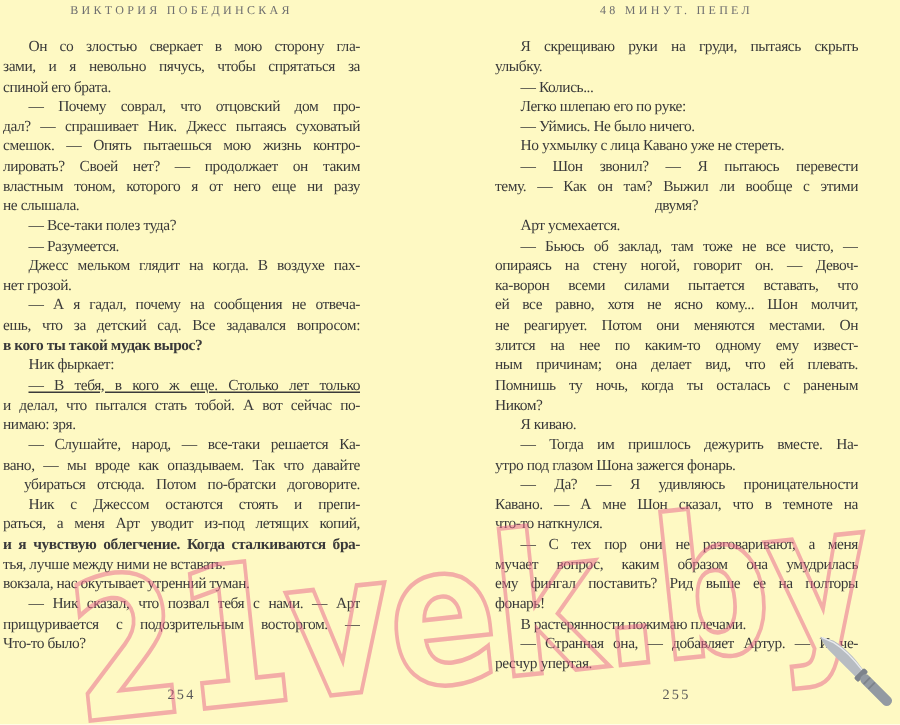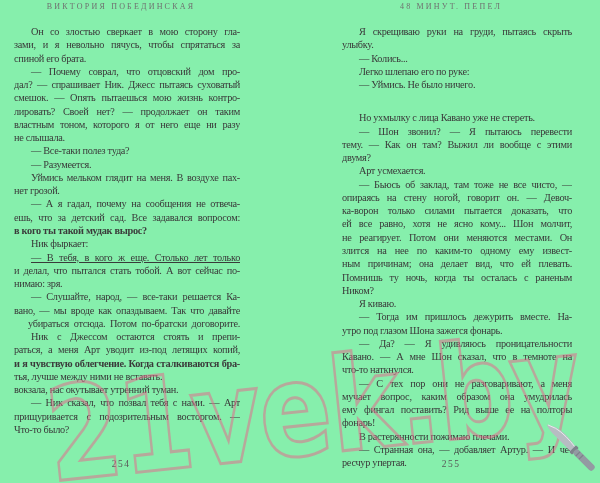--- a/index.html
+++ b/index.html
@@ -1,23 +1,23 @@
 <!DOCTYPE html>
 <html><head>
 <meta charset="utf-8">
 <style>
   html,body{margin:0;padding:0;background:#fff;}
-  .canvas{position:relative;width:600px;height:483px;background:#86efac;overflow:hidden;
+  .canvas{position:relative;width:600px;height:483px;background:#fef9c3;overflow:hidden;
           font-family:"Liberation Serif",serif;}
   .page{position:absolute;top:0;height:483px;}
   .page.left{left:2px;width:238px;}
   .page.right{left:330px;width:242px;}
   .running-header{position:absolute;top:2px;left:0;width:100%;text-align:center;
           font-size:8px;letter-spacing:2.2px;color:#6f6f6f;white-space:nowrap;}
-  .lines{position:absolute;top:25px;left:12px;right:0;}
+  .lines{position:absolute;top:25px;left:0;right:0;}
   .line{font-size:10.3px;line-height:13.28px;height:13.28px;letter-spacing:-0.3px;
         color:#3a3a3a;overflow:hidden;text-align:left;}
   .line.just{text-align:justify;text-align-last:justify;}
   .line.ind{text-indent:17px;}
   .pagenum{position:absolute;top:459px;left:0;width:100%;text-align:center;
         font-size:9.5px;letter-spacing:1.5px;color:#585858;}
   .watermark{position:absolute;left:-10px;top:345px;width:620px;text-align:center;
         font-family:"DejaVu Sans",sans-serif;font-weight:bold;font-size:130px;line-height:130px;
         color:transparent;opacity:0.5;letter-spacing:-2px;z-index:5;pointer-events:none;
         transform:rotate(-6deg) scaleX(0.82);transform-origin:50% 50%;}
@@ -37,21 +37,21 @@
         <div class="line just" style="color: rgb(58, 58, 58);">зами, и я невольно пячусь, чтобы спрятаться за</div>
         <div class="line" style="color: rgb(58, 58, 58);">спиной его брата.</div>
         <div class="line ind just" style="color: rgb(58, 58, 58);">— Почему соврал, что отцовский дом про-</div>
         <div class="line just" style="color: rgb(58, 58, 58);">дал? — спрашивает Ник. Джесс пытаясь суховатый</div>
         <div class="line just" style="color: rgb(58, 58, 58);">смешок. — Опять пытаешься мою жизнь контро-</div>
         <div class="line just" style="color: rgb(58, 58, 58);">лировать? Своей нет? — продолжает он таким</div>
         <div class="line just" style="color: rgb(58, 58, 58);">властным тоном, которого я от него еще ни разу</div>
         <div class="line" style="color: rgb(58, 58, 58);">не слышала.</div>
         <div class="line ind" style="color: rgb(58, 58, 58);">— Все-таки полез туда?</div>
         <div class="line ind" style="color: rgb(58, 58, 58);">— Разумеется.</div>
-        <div class="line ind just" style="color: rgb(58, 58, 58);">Уймись мельком глядит на меня. В воздухе пах-</div>
+        <div class="line ind just" style="color: rgb(58, 58, 58);">Джесс мельком глядит на когда. В воздухе пах-</div>
         <div class="line" style="color: rgb(58, 58, 58);">нет грозой.</div>
         <div class="line ind just" style="color: rgb(58, 58, 58);">— А я гадал, почему на сообщения не отвеча-</div>
         <div class="line just" style="color: rgb(58, 58, 58);">ешь, что за детский сад. Все задавался вопросом:</div>
         <div class="line" style="color: rgb(58, 58, 58); font-weight: bold;">в кого ты такой мудак вырос?</div>
         <div class="line ind" style="color: rgb(58, 58, 58);">Ник фыркает:</div>
         <div class="line ind just" style="color: rgb(58, 58, 58); text-decoration: underline;">— В тебя, в кого ж еще. Столько лет только</div>
         <div class="line just" style="color: rgb(58, 58, 58);">и делал, что пытался стать тобой. А вот сейчас по-</div>
         <div class="line" style="color: rgb(58, 58, 58);">нимаю: зря.</div>
         <div class="line ind just" style="color: rgb(58, 58, 58);">— Слушайте, народ, — все-таки решается Ка-</div>
         <div class="line just" style="color: rgb(58, 58, 58);">вано, — мы вроде как опаздываем. Так что давайте</div>
@@ -69,28 +69,28 @@
   </div>
 
   <div class="page right">
     <div class="running-header" style="color: rgb(111, 111, 111);">48 МИНУТ. ПЕПЕЛ</div>
     <div class="lines">
         <div class="line ind just" style="color: rgb(58, 58, 58);">Я скрещиваю руки на груди, пытаясь скрыть</div>
         <div class="line" style="color: rgb(58, 58, 58);">улыбку.</div>
         <div class="line ind" style="color: rgb(58, 58, 58);">— Колись...</div>
         <div class="line ind" style="color: rgb(58, 58, 58);">Легко шлепаю его по руке:</div>
         <div class="line ind" style="color: rgb(58, 58, 58);">— Уймись. Не было ничего.</div>
-        <div class="line ind" style="color: rgb(58, 58, 58); margin-top: 20px;">Но ухмылку с лица Кавано уже не стереть.</div>
+        <div class="line ind" style="color: rgb(58, 58, 58);">Но ухмылку с лица Кавано уже не стереть.</div>
         <div class="line ind just" style="color: rgb(58, 58, 58);">— Шон звонил? — Я пытаюсь перевести</div>
         <div class="line just" style="color: rgb(58, 58, 58);">тему. — Как он там? Выжил ли вообще с этими</div>
-        <div class="line" style="color: rgb(58, 58, 58);">двумя?</div>
+        <div class="line" style="color: rgb(58, 58, 58); text-align: center;">двумя?</div>
         <div class="line ind" style="color: rgb(58, 58, 58);">Арт усмехается.</div>
         <div class="line ind just" style="color: rgb(58, 58, 58);">— Бьюсь об заклад, там тоже не все чисто, —</div>
         <div class="line just" style="color: rgb(58, 58, 58);">опираясь на стену ногой, говорит он. — Девоч-</div>
-        <div class="line just" style="color: rgb(58, 58, 58);">ка-ворон только силами пытается доказать, что</div>
+        <div class="line just" style="color: rgb(58, 58, 58);">ка-ворон всеми силами пытается вставать, что</div>
         <div class="line just" style="color: rgb(58, 58, 58);">ей все равно, хотя не ясно кому... Шон молчит,</div>
         <div class="line just" style="color: rgb(58, 58, 58);">не реагирует. Потом они меняются местами. Он</div>
         <div class="line just" style="color: rgb(58, 58, 58);">злится на нее по каким-то одному ему извест-</div>
         <div class="line just" style="color: rgb(58, 58, 58);">ным причинам; она делает вид, что ей плевать.</div>
         <div class="line just" style="color: rgb(58, 58, 58);">Помнишь ту ночь, когда ты осталась с раненым</div>
         <div class="line" style="color: rgb(58, 58, 58);">Ником?</div>
         <div class="line ind" style="color: rgb(58, 58, 58);">Я киваю.</div>
         <div class="line ind just" style="color: rgb(58, 58, 58);">— Тогда им пришлось дежурить вместе. На-</div>
         <div class="line" style="color: rgb(58, 58, 58);">утро под глазом Шона зажегся фонарь.</div>
         <div class="line ind just" style="color: rgb(58, 58, 58);">— Да? — Я удивляюсь проницательности</div>

